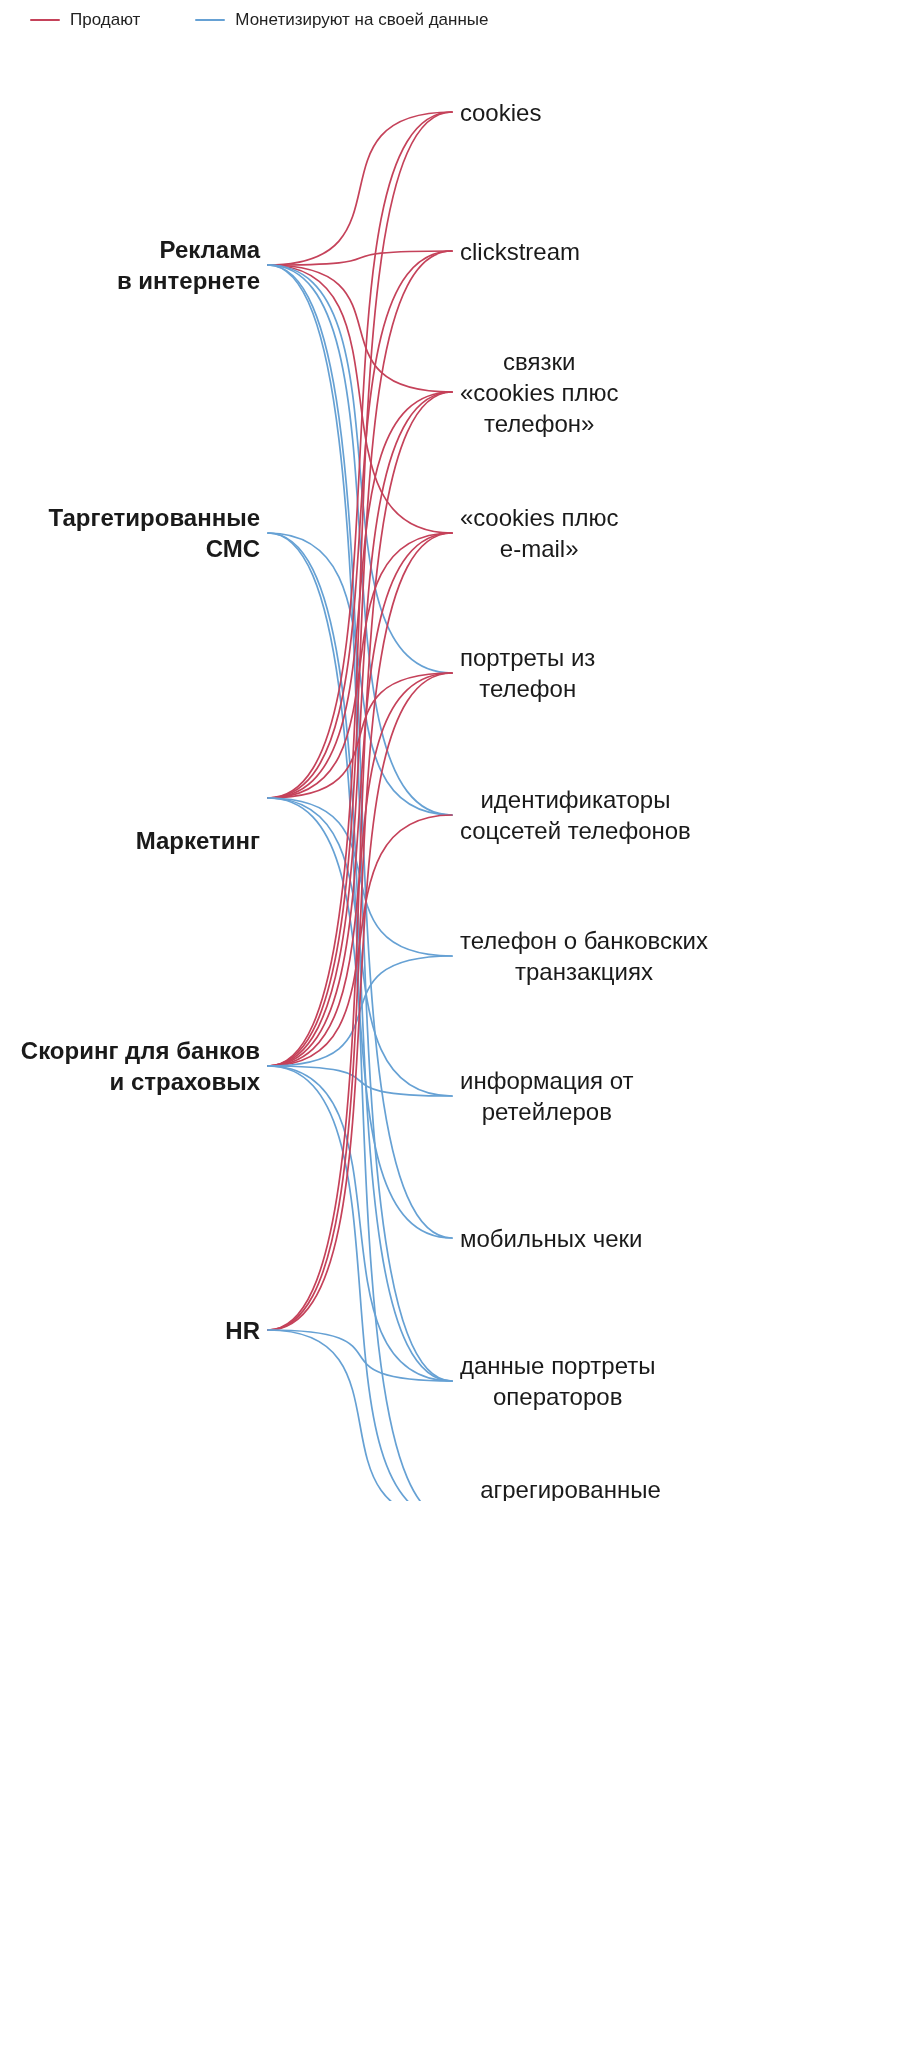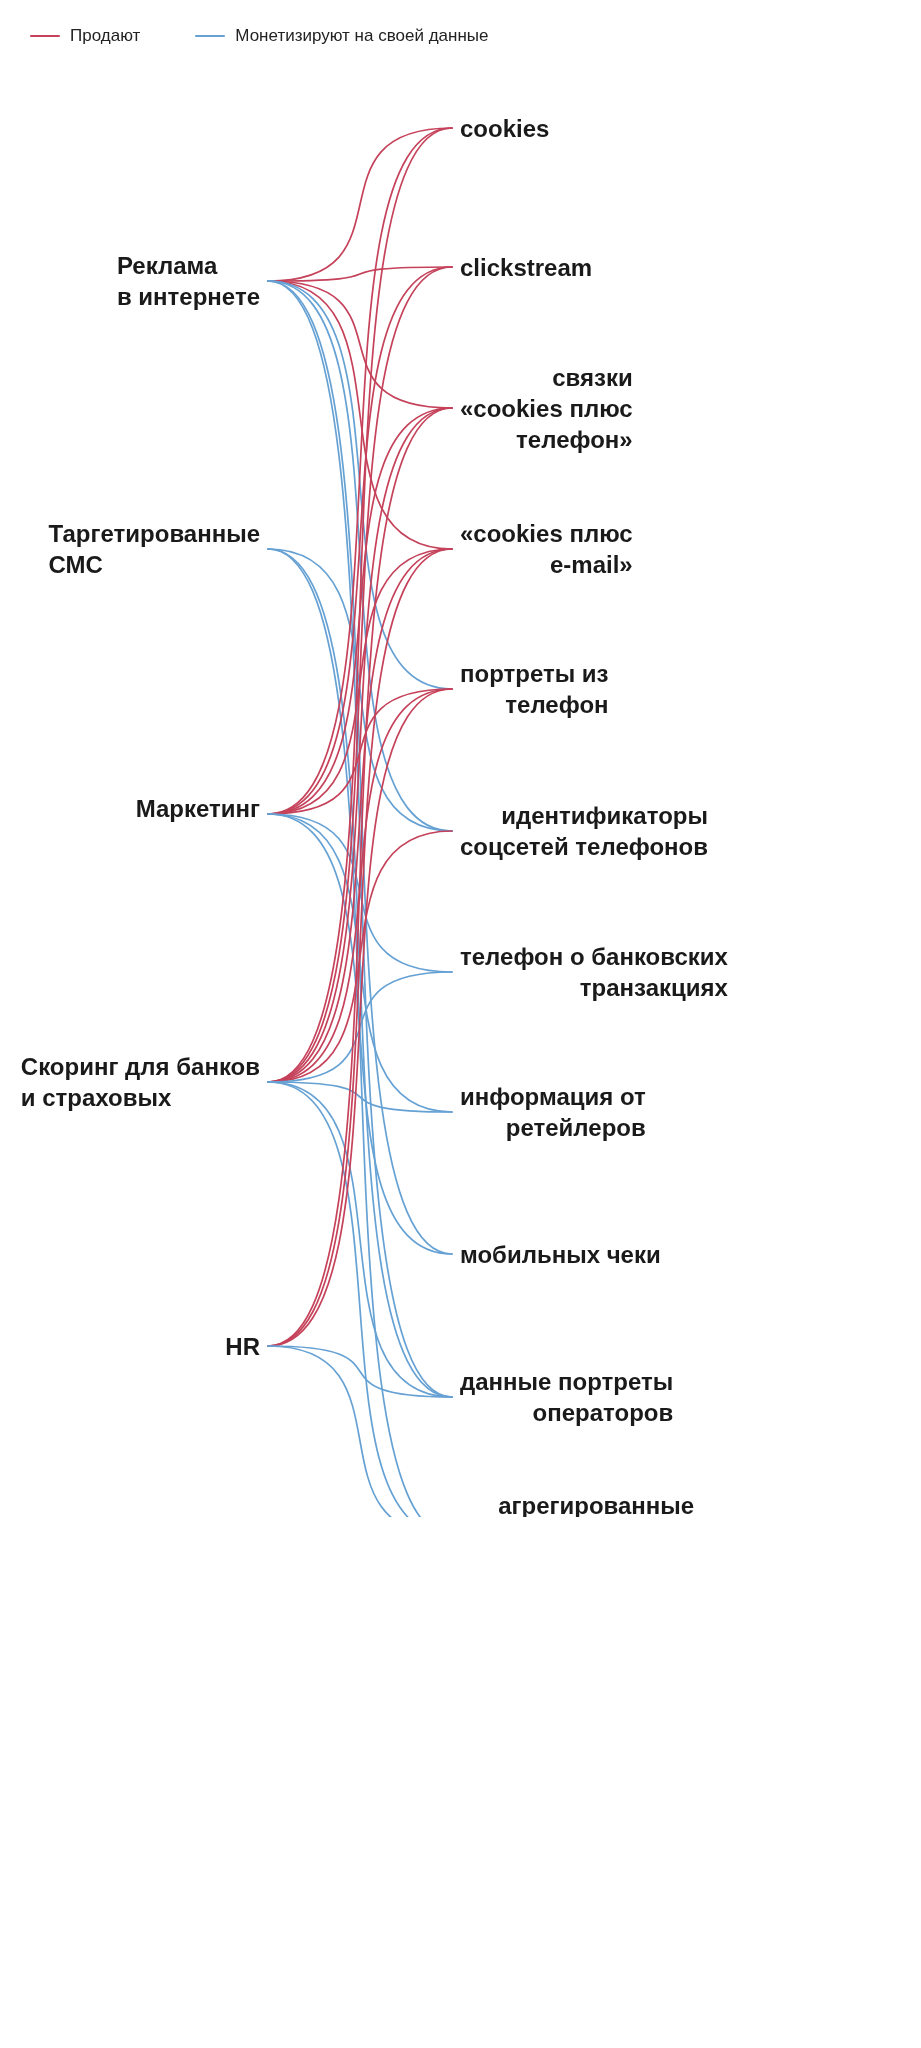--- a/index.html
+++ b/index.html
@@ -3,21 +3,20 @@
 <meta charset="utf-8">
 <style>
   html, body { margin: 0; padding: 0; background: #ffffff; }
   body { font-family: "Liberation Sans", sans-serif; }
   .canvas {
     position: relative;
     width: 921px;
     height: 1501px;
     background: #ffffff;
     overflow: hidden;
-    margin-top: 16px;
   }
   .legend {
     position: absolute;
     top: 10px;
     left: 30px;
     display: flex;
     align-items: center;
     gap: 55px;
   }
   .legend-item {
@@ -48,27 +47,27 @@
   .node {
     position: absolute;
     transform: translateY(-50%);
     white-space: pre-line;
     font-size: 24px;
     line-height: 31px;
     color: #1a1a1a;
   }
   .node.left {
     right: 661px;
-    text-align: left;
+    text-align: right;
     font-weight: bold;
   }
   .node.right {
     left: 460px;
-    text-align: right;
-    font-weight: bold;
+    text-align: center;
+    font-weight: normal;
   }
 </style>
 </head>
 <body>
 
 <div class="canvas">
 
   <svg class="edges" width="921" height="2048" viewBox="0 0 921 2048">
       <path d="M 268 265 C 418 265, 302 112, 452 112" stroke="#c5425a"></path>
       <path d="M 268 265 C 418 265, 302 251, 452 251" stroke="#c5425a"></path>
@@ -115,21 +114,21 @@
       <span class="legend-line" style="background: rgb(102, 161, 212);"></span>
       <span class="legend-label">Монетизируют на своей данные</span>
     </div>
   </div>
 
   <div>
       <div class="node left" style="top: 265px;">Реклама
 в интернете</div>
       <div class="node left" style="top: 533px;">Таргетированные
 СМС</div>
-      <div class="node left" style="top: 792px;">Маркетинг</div>
+      <div class="node left" style="top: 840px;">Маркетинг</div>
       <div class="node left" style="top: 1066px;">Скоринг для банков
 и страховых</div>
       <div class="node left" style="top: 1330px;">HR</div>
     </div>
   <div>
       <div class="node right" style="top: 112px;">cookies</div>
       <div class="node right" style="top: 251px;">clickstream</div>
       <div class="node right" style="top: 392px;">связки
 «cookies плюс
 телефон»</div>

